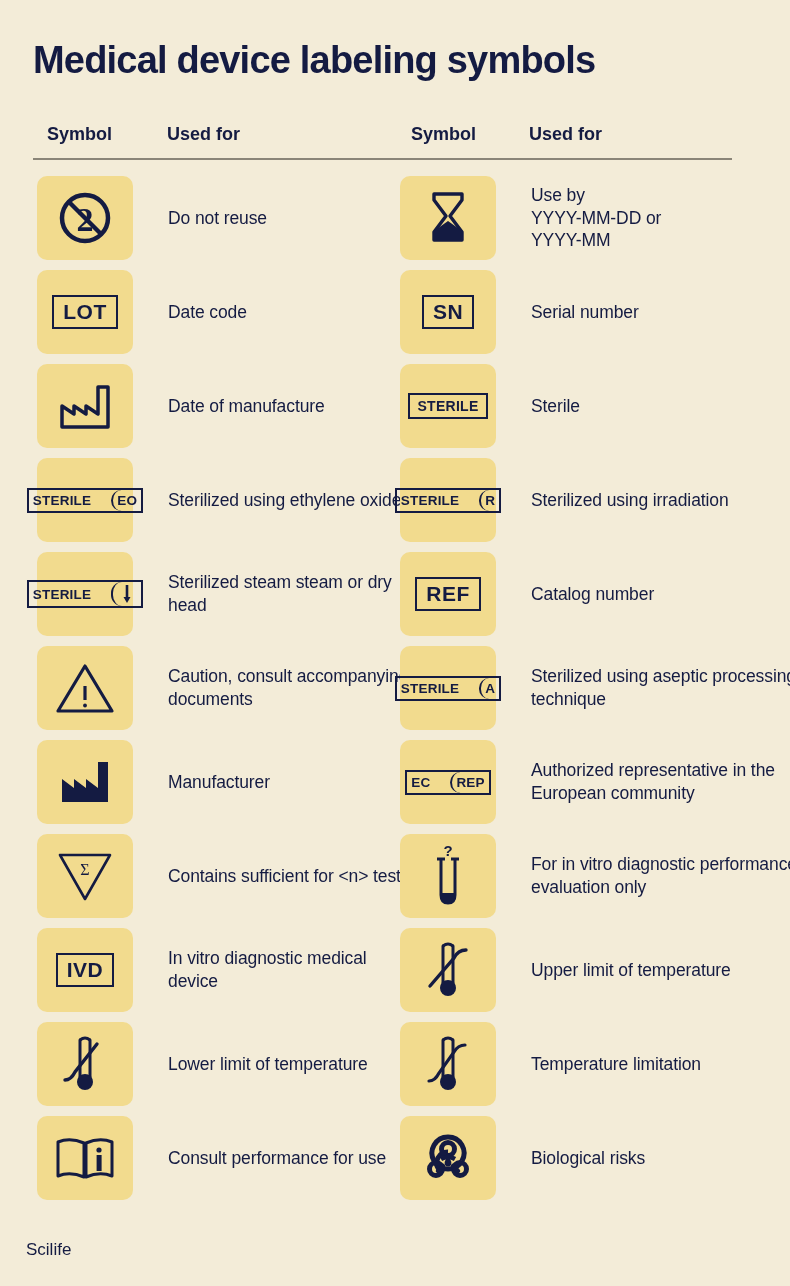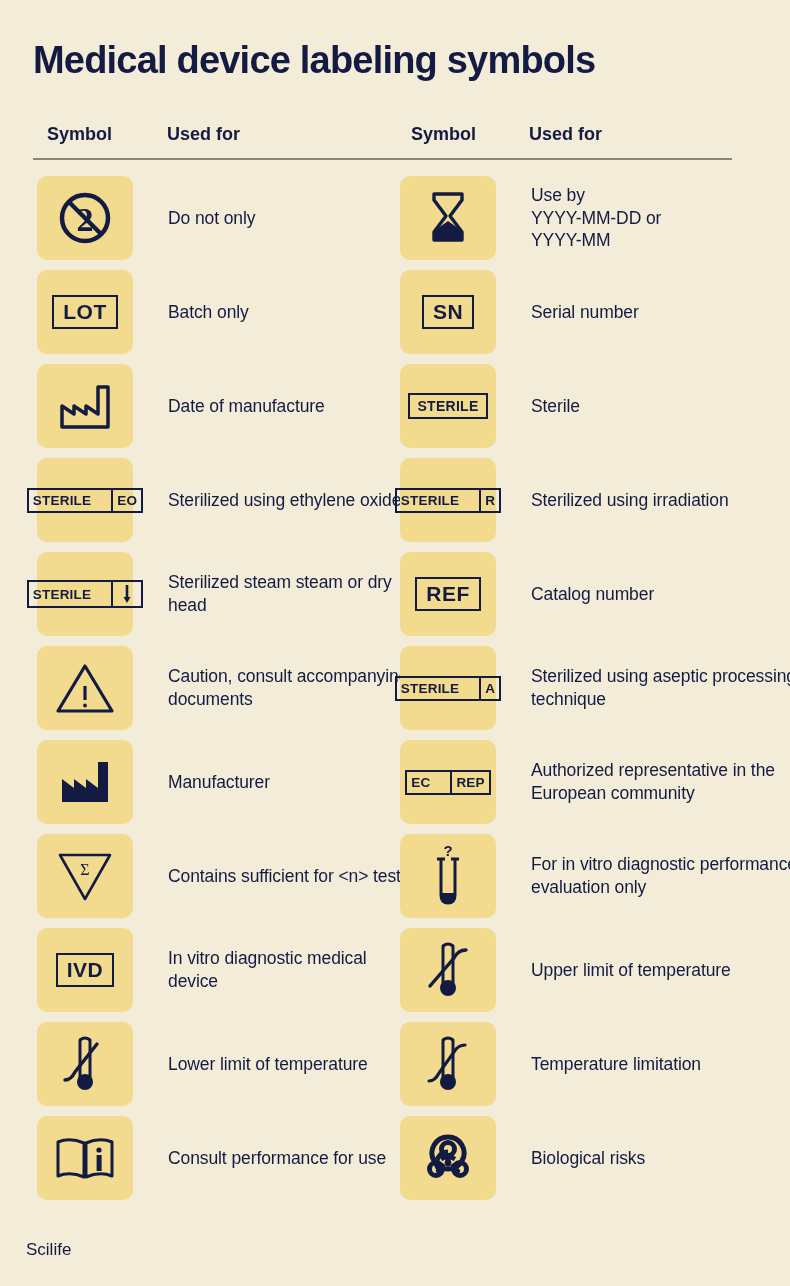--- a/index.html
+++ b/index.html
@@ -53,20 +53,21 @@
     letter-spacing:-0.1px;
   }
   .col-right .label{width:270px;}
 
   
   .boxwrap{display:flex;align-items:stretch;border:2.5px solid #141B42;background:transparent;}
   .boxcell{
     display:flex;align-items:center;justify-content:center;
     font-weight:bold;color:#141B42;
     padding:2px 6px;
+    border-radius:11px;
   }
   .boxcell + .boxcell{border-left:2.5px solid #141B42;margin-left:16px;}
   .b-lg{font-size:21px;padding:3px 9px;letter-spacing:0.5px;}
   .b-sm{font-size:13.5px;padding:3px 4px;letter-spacing:0.2px;}
   .b-sm2{font-size:14px;padding:3px 7px;letter-spacing:0.3px;}
 
   .footer{
     position:absolute;left:26px;top:1240px;
     font-size:17px;color:#141B42;
   }
@@ -93,31 +94,31 @@
 
       <div class="row">
         <div class="tile"></div>
         <div class="sym">
           <svg width="56" height="56" viewBox="0 0 56 56">
             <circle cx="28" cy="28" r="23" fill="none" stroke="#141B42" stroke-width="4.5"></circle>
             <line x1="12" y1="12" x2="44" y2="44" stroke="#141B42" stroke-width="4.5"></line>
             <text x="28" y="41" font-family="Liberation Serif,serif" font-size="34" font-weight="bold" text-anchor="middle" fill="#141B42">2</text>
           </svg>
         </div>
-        <div class="label">Do not only</div>
+        <div class="label">Do not reuse</div>
       </div>
 
       <div class="row">
         <div class="tile"></div>
         <div class="sym">
           <div class="boxwrap">
               <div class="boxcell b-lg">LOT</div>
             </div>
         </div>
-        <div class="label">Batch only</div>
+        <div class="label">Date code</div>
       </div>
 
       <div class="row">
         <div class="tile"></div>
         <div class="sym">
           <svg width="56" height="48" viewBox="0 0 56 48">
             <path d="M5 45 L5 24 L17 32 L17 24 L29 32 L29 24 L41 32 L41 5 L51 5 L51 45 Z" fill="none" stroke="#141B42" stroke-width="3.5" stroke-linejoin="round"></path>
           </svg>
         </div>
         <div class="label">Date of manufacture</div>

